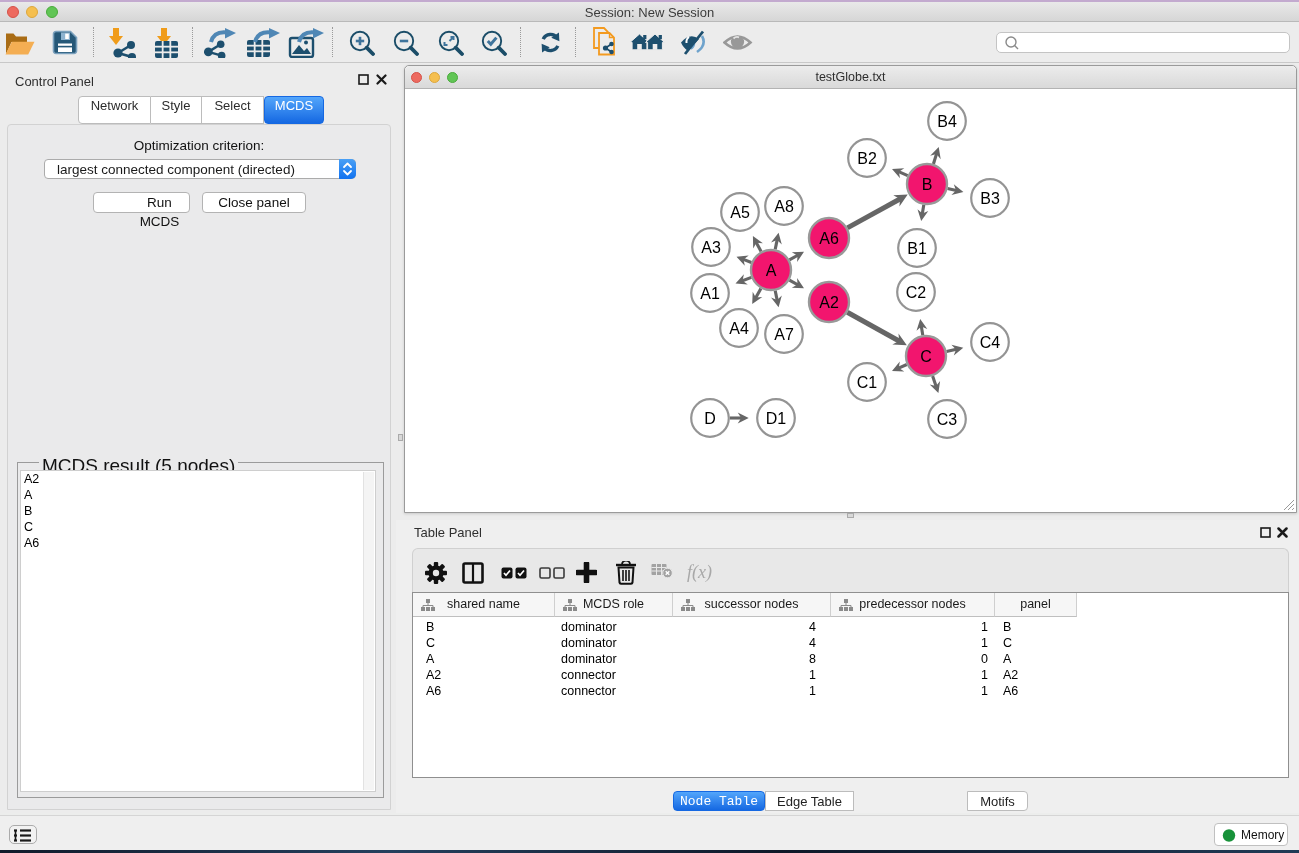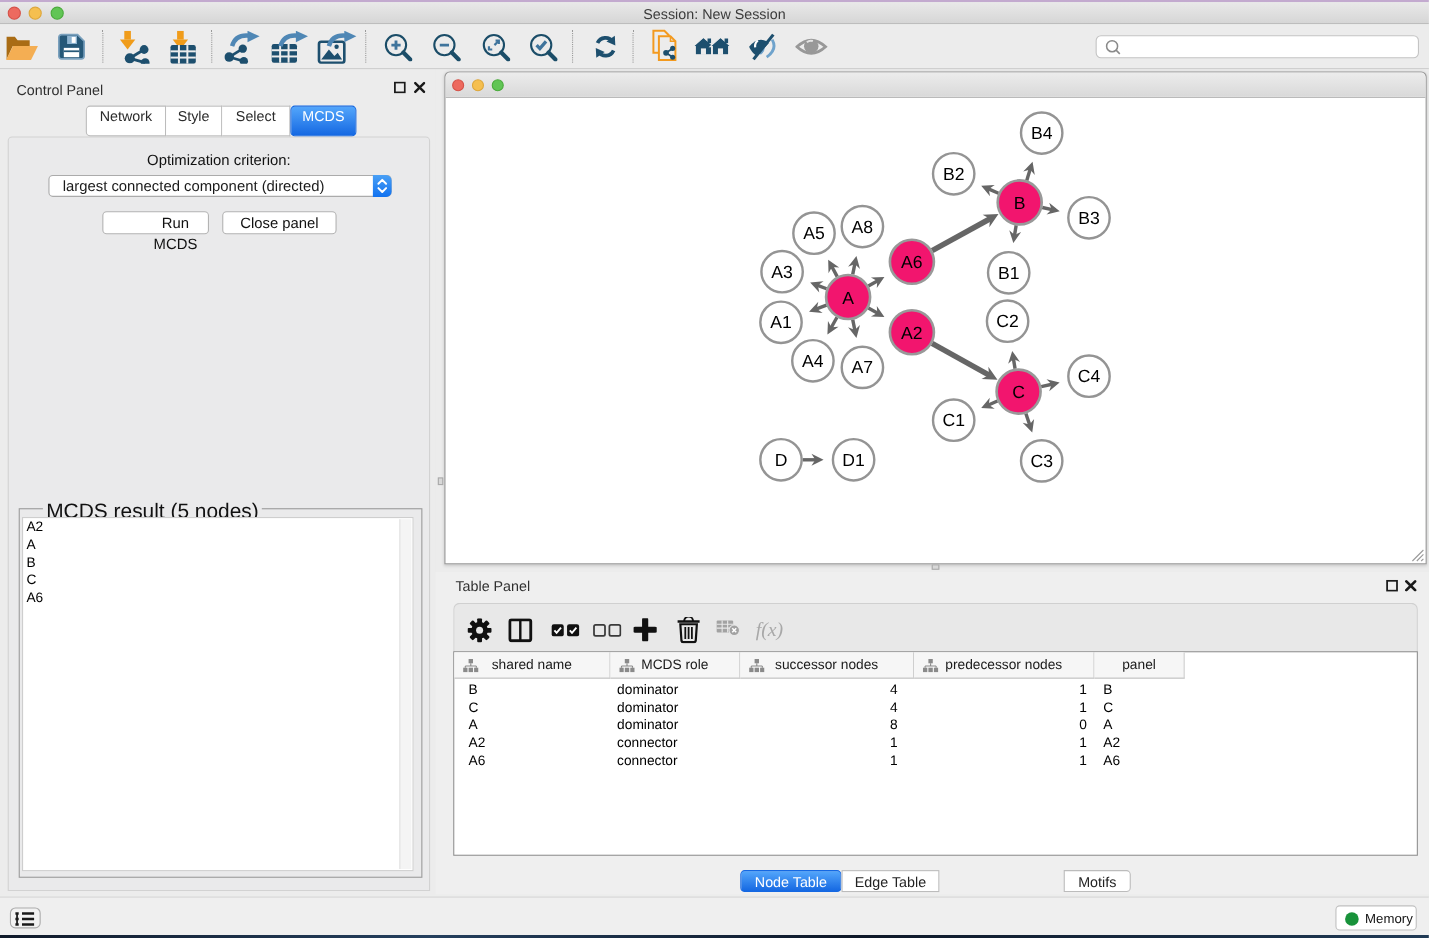--- a/index.html
+++ b/index.html
@@ -76,21 +76,21 @@
 #ttable { position:absolute; left:16px; top:72px; width:877px; height:186px;
   background:#fff; border:1px solid #8f8f8f; }
 .thcell { position:absolute; top:0; height:24px; background:#f6f6f6;
   border-right:1px solid #cfcfcf; border-bottom:1px solid #bfbfbf;
   font-size:12.5px; color:#1a1a1a; text-align:center; line-height:23px; }
 .trow { position:absolute; font-size:12.5px; color:#000; height:16px; line-height:16px; }
 .btab { position:absolute; top:271px; height:20px; background:#fff;
   border:1px solid #bcbcbc; font-size:13px; color:#222; text-align:center;
   line-height:19px; font-weight:500;}
 .btab.sel { background:linear-gradient(#53a6fb,#1568e2); color:#fff;
-  border:1px solid #1568e2; border-radius:4px; }
+  border:1px solid #1568e2; border-radius:4px;font-family:Liberation Mono, monospace; }
 
 
 #statusbar { left:0; top:815px; width:1299px; height:35px; background:#efefef;
   border-top:1px solid #d5d5d5; }
 #stbtn { position:absolute; left:9px; top:9px; width:28px; height:19px;
   background:#f2f2f2; border:1px solid #ababab; border-radius:5px; }
 #membtn { position:absolute; right:11px; top:7px; width:74px; height:23px;
   background:#fff; border:1px solid #c0c0c0; border-radius:4px; font-size:11.5px;
   color:#111; }
 #wallpaper-bot { left:0; top:850px; width:1299px; height:3px; background:linear-gradient(90deg,#101a2a,#25405e 30%,#0e1828 60%,#203a55); }
@@ -286,20 +286,21 @@
     </div>
   </div>
 </div>
 
 <div class="abs" id="netbg">
   <div id="netwin">
     <div id="nettitle">
       <div class="tl r" style="left:6px; top:6px; width:11px; height:11px;"></div>
       <div class="tl y" style="left:24px; top:6px; width:11px; height:11px;"></div>
       <div class="tl g" style="left:42px; top:6px; width:11px; height:11px;"></div>
+      <div class="t">testGlobe.txt</div>
     </div>
     <svg style="position:absolute;left:0;top:23px;" width="891" height="423" viewBox="0 0 891 423">
 <line x1="356.1" y1="162.5" x2="350.7" y2="152.4" stroke="#666666" stroke-width="3.1"></line>
 <polygon points="347.9,147.1 357.9,154.2 351.4,153.7 348.2,159.4" fill="#666666"></polygon>
 <line x1="370.2" y1="160.4" x2="372.4" y2="149.6" stroke="#666666" stroke-width="3.1"></line>
 <polygon points="373.6,143.8 376.8,155.6 372.1,151.1 366.0,153.4" fill="#666666"></polygon>
 <line x1="346.4" y1="173.5" x2="337.1" y2="169.9" stroke="#666666" stroke-width="3.1"></line>
 <polygon points="331.5,167.8 343.7,166.6 338.5,170.4 339.8,176.8" fill="#666666"></polygon>
 <line x1="346.4" y1="188.4" x2="336.1" y2="192.3" stroke="#666666" stroke-width="3.1"></line>
 <polygon points="330.5,194.4 338.9,185.3 337.5,191.7 342.8,195.6" fill="#666666"></polygon>

